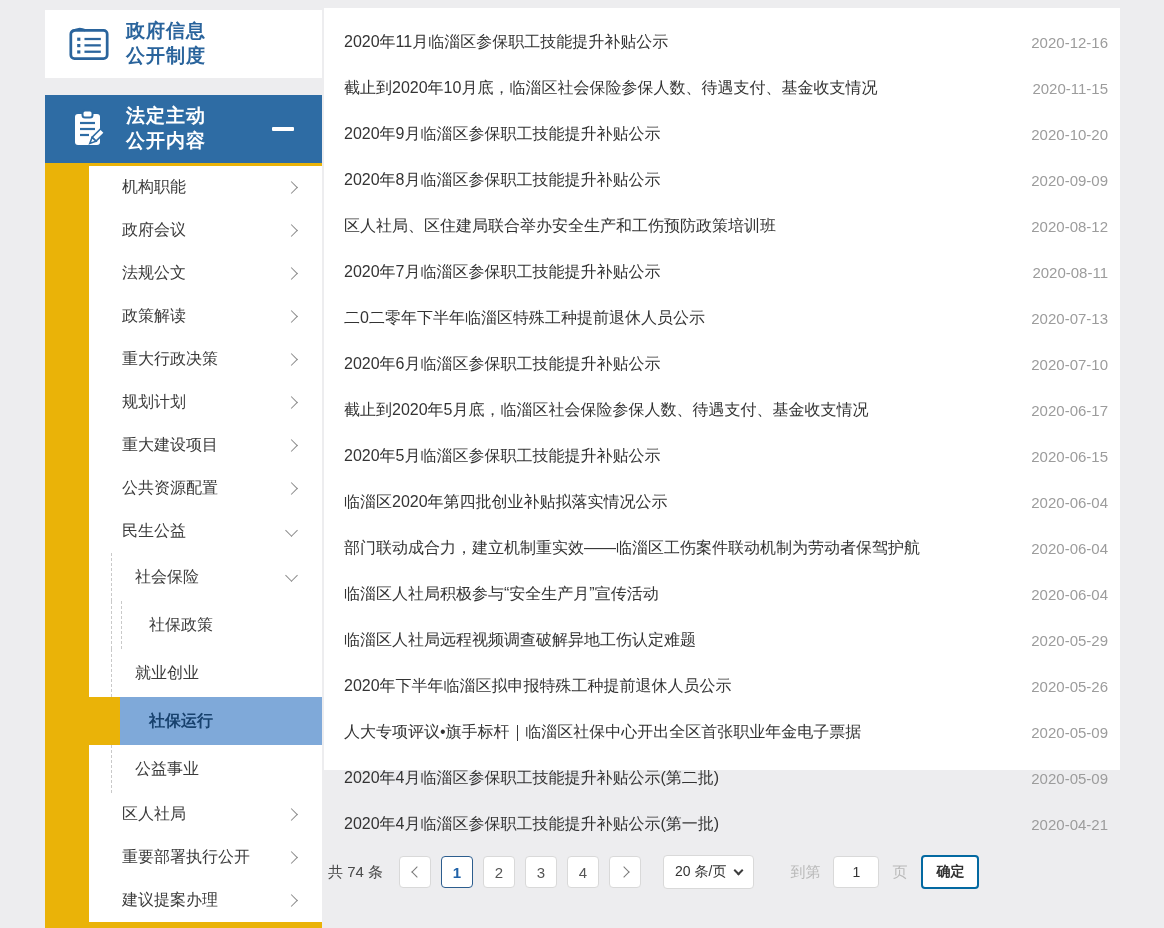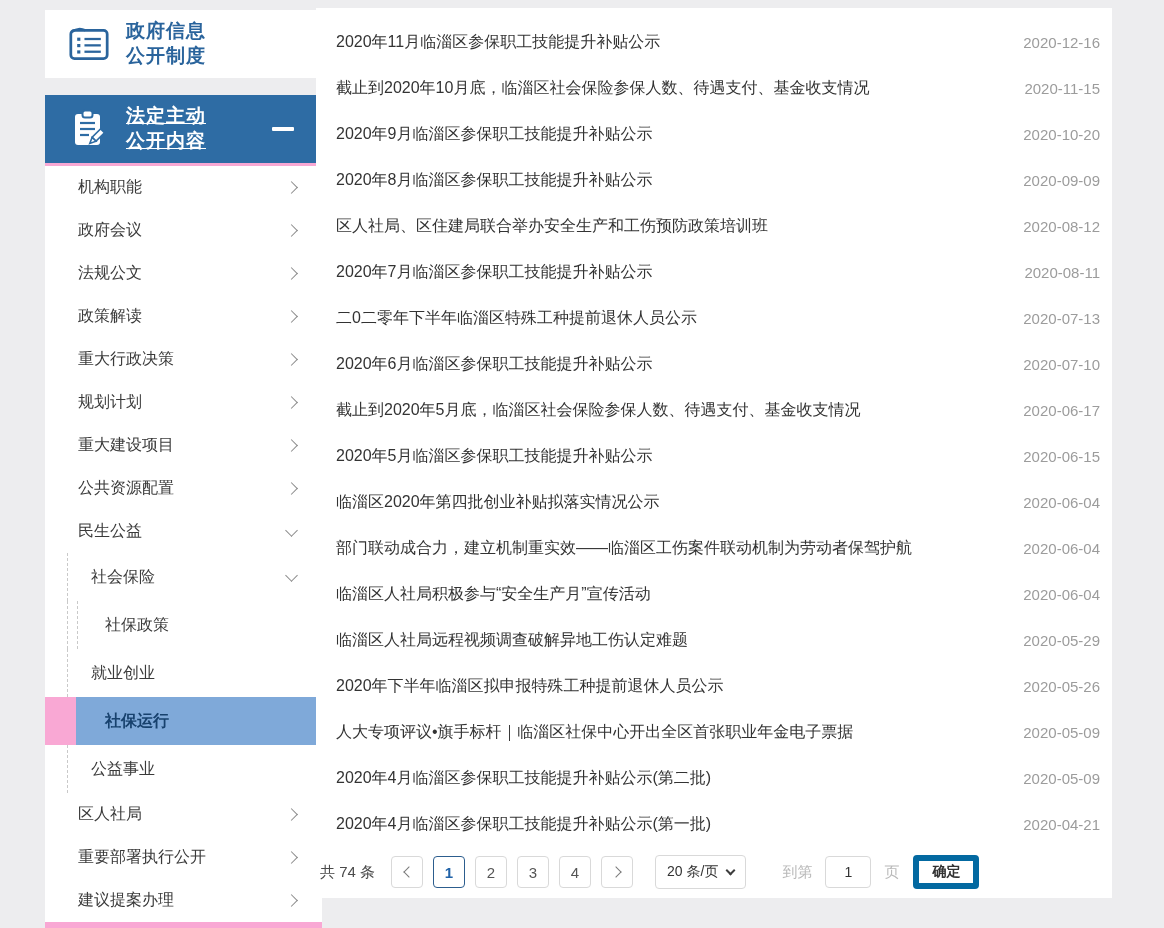--- a/index.html
+++ b/index.html
@@ -4,46 +4,46 @@
 <style>
   * { margin:0; padding:0; box-sizing:border-box; }
   html,body { width:1164px; height:928px; }
   body { font-family:"Liberation Sans", sans-serif; background:#ededef; overflow:hidden; }
   .page { position:relative; width:1164px; height:928px; background:#ededef; }
 
   
   .sidebar { position:absolute; left:45px; top:10px; width:277px; }
   .side-box { display:flex; align-items:center; gap:15px; height:68px; padding-left:22px; cursor:pointer; }
   .side-box.top { background:#ffffff; margin-bottom:17px; }
-  .side-box.main { background:#2e6ca4; color:#fff;text-decoration:underline; }
+  .side-box.main { background:#2e6ca4; color:#fff; }
   .side-title { font-size:19px; font-weight:600; line-height:1.3; letter-spacing:1px; }
   .side-box.top .side-title { color:#2a649c; }
   .icon-wrap { width:44px; height:44px; display:flex; align-items:center; justify-content:center; flex:none; }
   .minus-bar { width:22px; height:4px; background:#fff; margin-left:auto; margin-right:28px; border-radius:1px; }
 
-  .side-menu { background:#f9a8d4; padding-top:3px; min-height:765px; position:relative; }
+  .side-menu { background:#eab308; padding-top:3px; min-height:765px; position:relative;padding-left:44px; }
   .menu-item { position:relative; height:43px; display:flex; align-items:center;
                padding:0 26px 0 33px; font-size:16px; color:#3a3a3a; cursor:pointer; background:#fff; }
   .menu-item .chev { margin-left:auto; flex:none; }
   .chev { display:inline-block; width:9px; height:9px;
           border-right:1.5px solid #8a8a8a; border-bottom:1.5px solid #8a8a8a; }
   .menu-item.arrow-right .chev { transform:rotate(-45deg); }
   .menu-item.arrow-down  .chev { transform:rotate(45deg); margin-top:-3px; }
   .menu-item.lv1 { height:48px; padding-left:46px; }
   .menu-item.lv2 { height:48px; padding-left:60px;align-items:center; }
   .menu-item.lv1::before, .menu-item.lv2::before {
       content:""; position:absolute; left:22px; top:0; bottom:0; border-left:1px dashed #c9c9c9; }
   .menu-item.lv2::after {
       content:""; position:absolute; left:32px; top:0; bottom:0; border-left:1px dashed #c9c9c9; }
   .menu-item.selected { background:#7fa9d9; margin-left:31px; padding-left:29px;
       color:#17416d; font-weight:bold; }
   .menu-item.selected::before, .menu-item.selected::after { display:none; }
 
   
-  .content { position:absolute; left:316px; top:8px; width:796px; height:890px; background:#ffffff; }
+  .content { position:absolute; left:324px; top:8px; width:796px; height:762px; background:#ffffff; }
   .news-list { list-style:none; padding:11px 12px 0 20px; }
   .news-row { height:46px; display:flex; align-items:center; }
   .news-title { flex:1; font-size:16px; color:#333; white-space:nowrap; overflow:hidden;
       text-overflow:ellipsis; padding-right:24px; cursor:pointer; }
   .news-date { flex:none; width:100px; text-align:right; font-size:15px; color:#9c9c9c; }
 
   
   .pagination { display:flex; align-items:center; height:36px; margin:7px 12px 0 4px;
       font-size:15px; color:#4a4a4a; }
   .pg-total { margin-right:16px; }
@@ -56,21 +56,21 @@
   .pg-pages { display:contents; }
   .pg-btn.active { border-color:#2c5d8e; color:#2062a8; font-weight:bold; }
   .pg-size { height:34px; border:1px solid #d9d9d9; border-radius:4px; background:#fff;
       display:flex; align-items:center; gap:9px; padding:12px 11px; margin-left:12px;
       font-size:14px; color:#333; cursor:pointer; }
   .pg-size .chev { width:7px; height:7px; border-right:2px solid #3d3d3d; border-bottom:2px solid #3d3d3d;
       transform:rotate(45deg); margin-top:-3px; }
   .pg-goto { display:flex; align-items:center; margin-left:36px; color:#b9b9b9; font-size:15px; }
   .pg-input { width:46px; height:32px; border:1px solid #d9d9d9; border-radius:4px; text-align:center;
       font-size:14px; color:#333; margin:0 13px; font-family:inherit; }
-  .pg-confirm { height:34px; padding:0 13px; border:6px solid #0369a1; border-radius:4px; background:#fff;
+  .pg-confirm { height:34px; padding:0 13px; border:2px solid #0369a1; border-radius:4px; background:#fff;
       font-weight:bold; font-size:14px; color:#333; margin-left:14px; cursor:pointer; font-family:inherit; }
 </style>
 </head>
 <body>
 
 <div class="page">
 
   <aside class="sidebar">
 
     <div class="side-box top">

